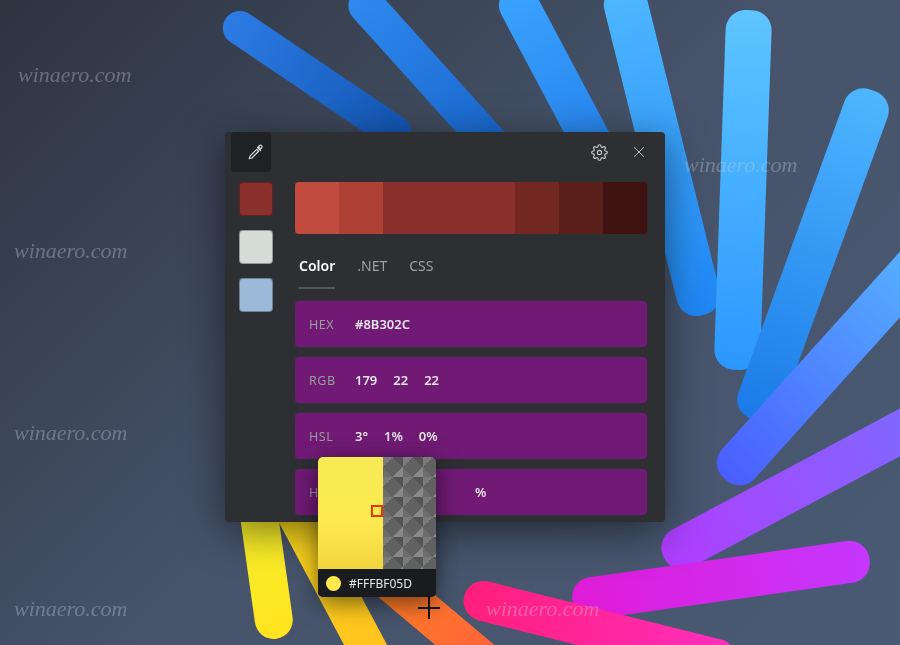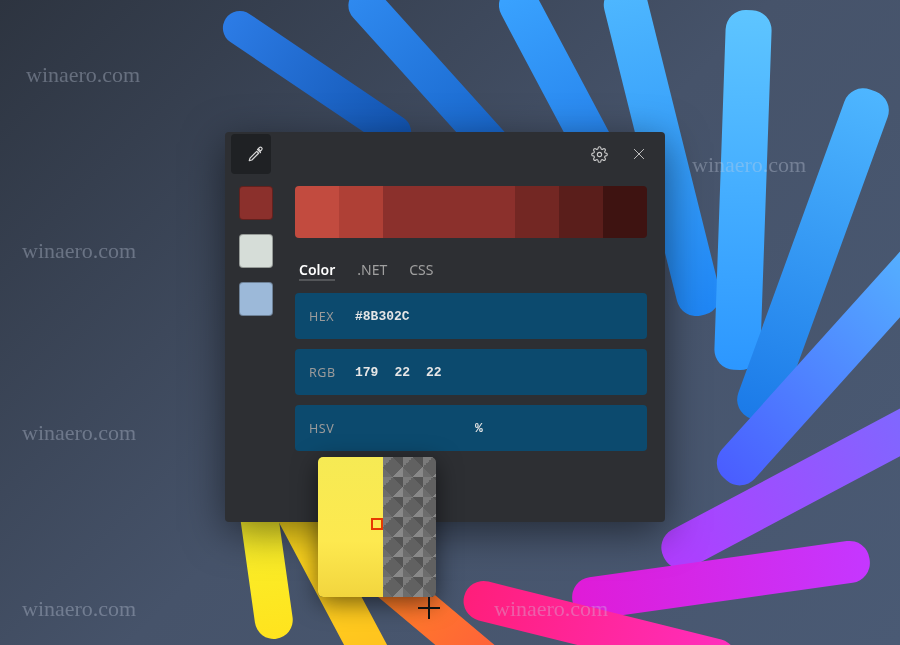--- a/index.html
+++ b/index.html
@@ -11,23 +11,22 @@
     }
     
     .bg {
       position: absolute; inset: 0;
       background: linear-gradient(135deg, #2d3440 0%, #46536a 50%, #4a5a74 100%);
       overflow: hidden;
     }
     .ray { position: absolute; border-radius: 20px; transform-origin: center; }
     .watermark {
       position: absolute; color: rgba(200,210,225,0.35);
-      font-size: 22px; font-family: Georgia, serif;
+      font-size: 22px; font-style: italic; font-family: Georgia, serif;
       pointer-events: none;
-      margin-left: 8px;
     }
     
     .panel {
       position: absolute; left: 225px; top: 132px;
       width: 440px; height: 390px;
       background: #2d2f33; border-radius: 4px;
       box-shadow: 0 10px 40px rgba(0,0,0,0.5);
       display: flex; flex-direction: column;
     }
     .titlebar {
@@ -51,29 +50,29 @@
       border: 1px solid rgba(0,0,0,0.3);
     }
     .main { flex: 1; padding: 10px 18px 0 8px; display: flex; flex-direction: column; }
     .shadebar {
       height: 52px; border-radius: 4px; display: flex; overflow: hidden;
       margin-bottom: 18px;
     }
     .shade { flex: 1; }
     .shade.big { flex: 3; }
     .tabs { display: flex; gap: 22px; padding: 4px 4px 12px 4px; font-size: 14px; }
-    .tab { color: #a0a0a0; cursor: pointer; padding-bottom: 0; }
+    .tab { color: #a0a0a0; cursor: pointer; padding-bottom: 12px; }
     .tab.active { color: #fff; font-weight: 600; border-bottom: 2px solid #ffffff30; }
     .row {
-      background: #0c4a6e; border-radius: 4px; height: 46px;
+      background: #701a75; border-radius: 4px; height: 46px;
       display: flex; align-items: center; padding: 0 14px;
       margin-bottom: 10px; color: #e6e6e6; font-size: 13px;
     }
     .row .lbl { width: 46px; color: #9a9a9a; font-size: 12.5px; letter-spacing: 0.5px; }
-    .row .val { font-weight: 600; margin-right: 16px; font-family: Liberation Mono, monospace; }
+    .row .val { font-weight: 600; margin-right: 16px; }
     
     .magnifier {
       position: absolute; left: 318px; top: 457px;
       width: 118px; height: 140px;
       background: #1e1f22; border-radius: 5px;
       box-shadow: 0 6px 24px rgba(0,0,0,0.55);
       display: flex; flex-direction: column; overflow: hidden;
     }
     .magview {
       flex: 1; position: relative; display: grid;
@@ -187,29 +186,39 @@
       <div class="row">
         <span class="lbl">HEX</span>
         <span class="val">#8B302C</span>
       </div>
       <div class="row">
         <span class="lbl">RGB</span>
         <span class="val">179</span>
         <span class="val">22</span>
         <span class="val">22</span>
       </div>
+      <div class="row">
+        <span class="lbl">HSL</span>
+        <span class="val">3°</span>
+        <span class="val">1%</span>
+        <span class="val">0%</span>
+      </div>
       <div class="row" style="position:relative;">
         <span class="lbl">HSV</span>
         <span class="val" style="margin-left:120px">%</span>
       </div>
     </div>
   </div>
 </div>
 
 <div class="magnifier">
   <div class="magview">
     <div class="magleft"></div>
     <div class="magright"></div>
     <div class="magcross"></div>
   </div>
+  <div class="magfoot">
+    <span class="magdot" style="background:#FFE94C"></span>
+    <span>#FFFBF05D</span>
+  </div>
 </div>
 
 <div class="cursor-cross"></div>
 
 </body></html>

